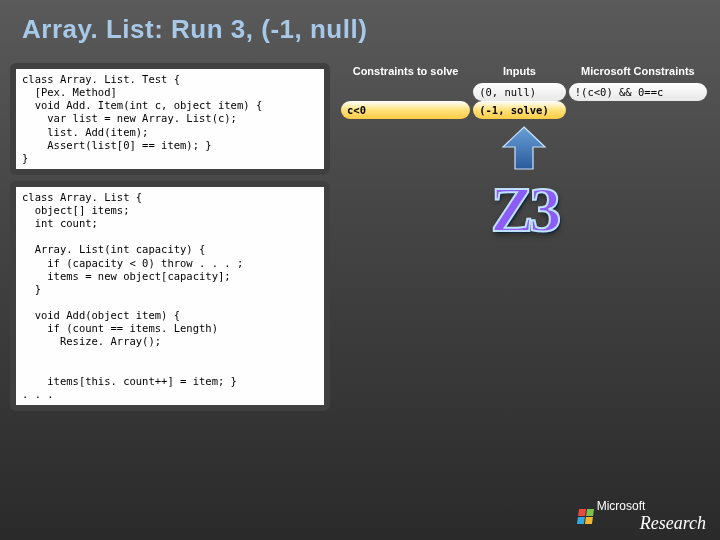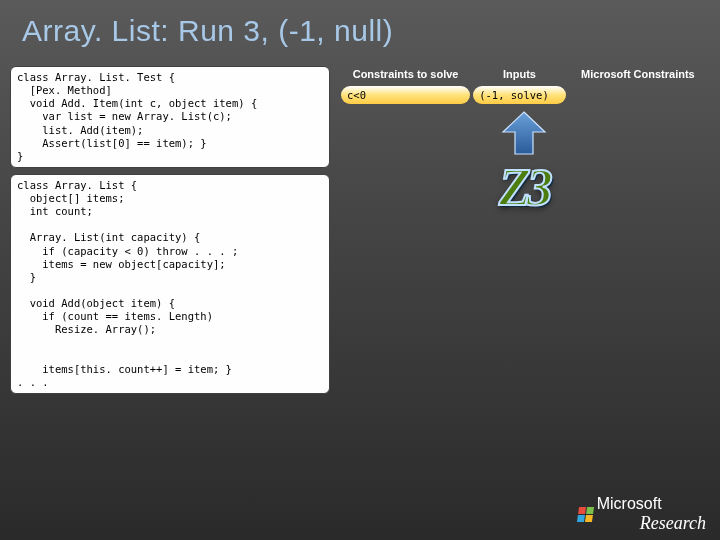--- a/index.html
+++ b/index.html
@@ -5,35 +5,35 @@
   * { margin: 0; padding: 0; box-sizing: border-box; }
   body {
     width: 720px; height: 540px;
     background: linear-gradient(to bottom, #5a5a5a 0%, #454545 40%, #2a2a2a 100%);
     font-family: "Segoe UI", Arial, sans-serif;
     position: relative;
     overflow: hidden;
   }
   .title {
     color: #a8c8e8;
-    font-size: 30px;
-    font-weight: 400;
+    font-size: 26px;
+    font-weight: 700;
     padding: 14px 4px 0 22px;
     letter-spacing: 0.5px;
   }
   .content {
     display: flex;
     padding: 18px 10px 0 10px;
     gap: 8px;
   }
   .left { width: 320px; display: flex; flex-direction: column; gap: 6px; }
   .right { flex: 1; display: flex; flex-direction: column; }
   .codebox {
     background: #fefefe;
-    border: 1px solid #404040;
+    border: 6px solid #404040;
     border-radius: 6px;
     padding: 4px 6px;
     font-family: "Comic Sans MS", "Lucida Console", monospace;
     font-size: 10.5px;
     line-height: 1.25;
     white-space: pre;
     color: #000;
   }
   .table {
     width: 100%;
@@ -55,52 +55,51 @@
     font-size: 10.5px;
     padding: 3px 6px;
   }
   .cell-bg {
     background: linear-gradient(to bottom, #ffffff 0%, #e8e8e8 100%);
     border-radius: 9px;
   }
   .cell-hl {
     background: linear-gradient(to bottom, #ffffff 0%, #ffe27a 50%, #ffcc44 100%);
     border-radius: 9px;
-    font-weight: 400;
+    font-weight: 700;
   }
   .z3-wrap {
     text-align: center;
     margin-top: 6px;
   }
   .z3-arrow {
     display: block;
     margin: 0 auto 2px auto;
   }
   .z3-logo {
     display: inline-block;
     font-family: Georgia, "Times New Roman", serif;
-    font-size: 52px;
+    font-size: 64px;
     font-weight: 900;
-    font-style: italic;
-    color: #4d7c0f;
+    color: #8b5cf6;
     -webkit-text-stroke: 2px #c0e0ff;
     text-shadow: 0 3px 6px rgba(0,0,0,0.6), 2px 2px 0 #1a3a5a;
     letter-spacing: -4px;
   }
   .footer {
     position: absolute;
     bottom: 6px;
     right: 14px;
     color: #ddd;
     font-size: 11px;
     display: flex;
     align-items: center;
     gap: 4px;
   }
-  .footer .ms { color: #fff; font-size: 16px; margin-top: 8px; }
+  .footer .ms { color: #fff; font-size: 12px; margin-top: 8px; }
   .footer .research { font-family: Georgia, serif; font-style: italic; font-size: 18px; color: #fff; margin-left: 43px; }
   .msflag {
     display: inline-grid;
     grid-template-columns: 7px 7px;
     grid-template-rows: 7px 7px;
     gap: 1px;
     transform: skewX(-8deg);
   }
   .msflag span:nth-child(1){background:#e84c3d}
   .msflag span:nth-child(2){background:#7cc04b}
@@ -143,20 +142,25 @@
     <table class="table">
       <thead>
         <tr>
           <th>Constraints to solve</th>
           <th>Inputs</th>
           <th>Microsoft Constraints</th>
         </tr>
       </thead>
       <tbody id="tbody">
           <tr>
+            <td></td>
+            <td class="cell-bg">(0, null)</td>
+            <td class="cell-bg">!(c&lt;0) &amp;&amp; 0==c</td>
+          </tr>
+          <tr>
             <td class="cell-hl">c&lt;0</td>
             <td class="cell-hl">(-1, solve)</td>
             <td></td>
           </tr>
         </tbody>
     </table>
 
     <div class="z3-wrap">
       <svg class="z3-arrow" width="50" height="46" viewBox="0 0 50 46">
         <defs>

